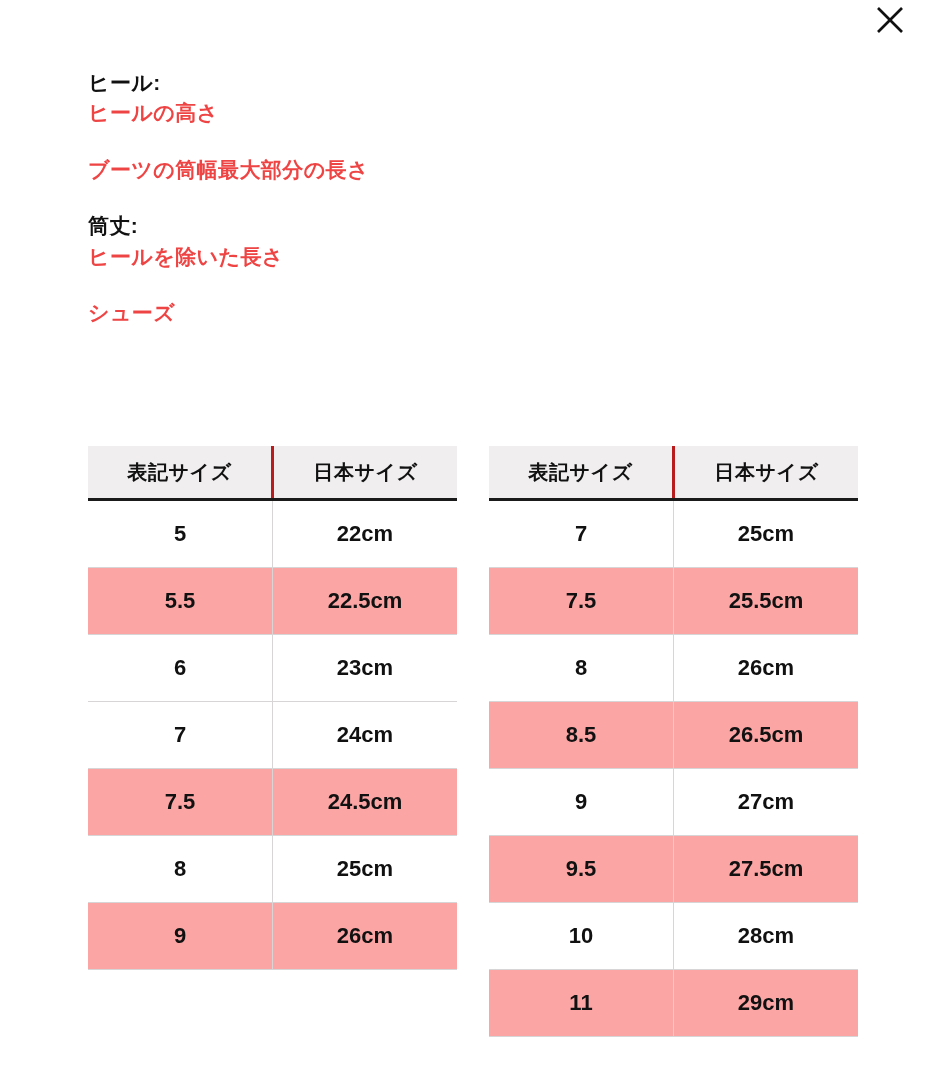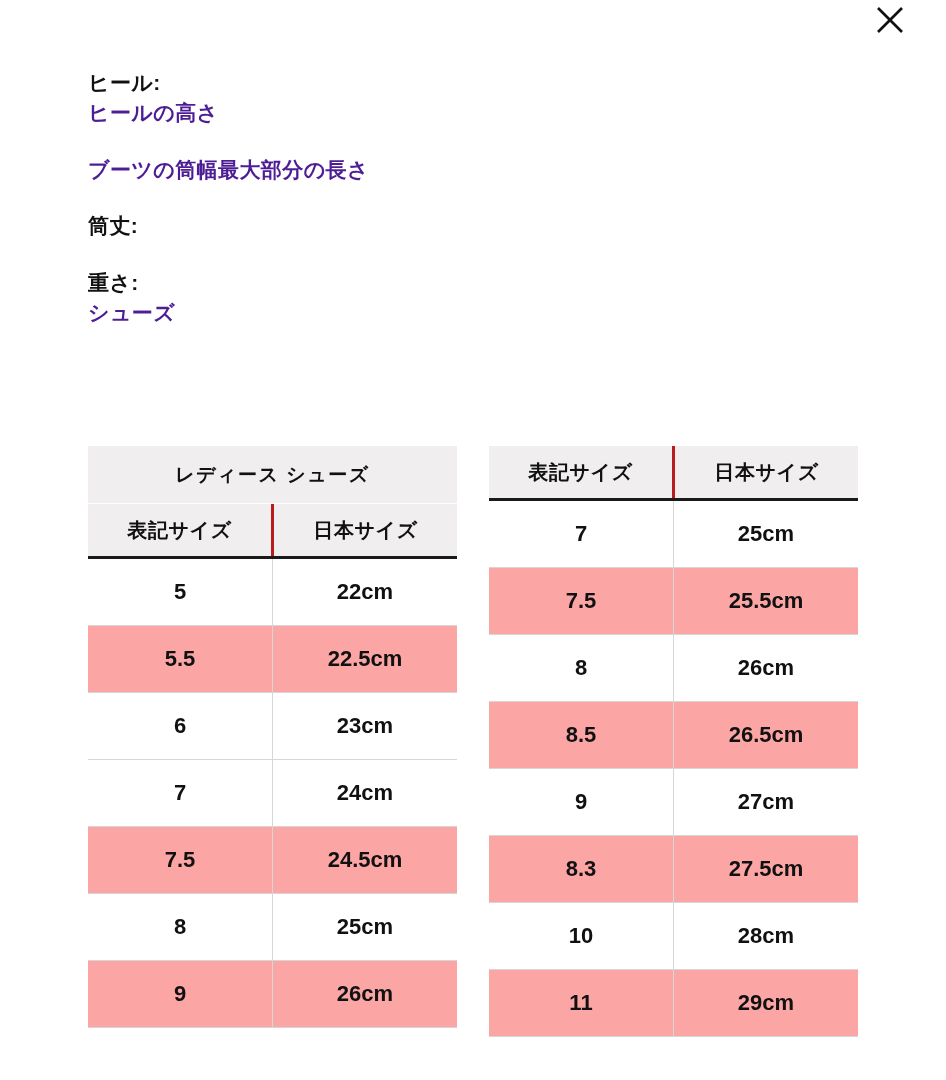--- a/index.html
+++ b/index.html
@@ -56,21 +56,21 @@
     font-weight: bold;
     line-height: 1.45;
     letter-spacing: 0.02em;
     color: #111111;
   }
   .def-desc {
     font-size: 21px;
     font-weight: bold;
     line-height: 1.45;
     letter-spacing: 0.02em;
-    color: #4c1d95;
+    color: #ef4444;
   }
 
   
   .tables {
     position: absolute;
     left: 88px;
     top: 446px;
     width: 770px;
     display: flex;
     gap: 32px;
@@ -140,102 +140,101 @@
   <div class="defs">
     <div class="def-block">
       <div class="def-term">ヒール:</div>
       <div class="def-desc">ヒールの高さ</div>
     </div>
     <div class="def-block">
       <div class="def-desc">ブーツの筒幅最大部分の長さ</div>
     </div>
     <div class="def-block">
       <div class="def-term">筒丈:</div>
-    </div>
-    <div class="def-block">
-      <div class="def-term">重さ:</div>
+      <div class="def-desc">ヒールを除いた長さ</div>
+    </div>
+    <div class="def-block">
       <div class="def-desc">シューズ</div>
     </div>
   </div>
 
   <div class="tables">
-
-    <div class="size-table-wrap">
-      <table class="size-table">
-        <caption>レディース シューズ</caption>
-        <thead>
-          <tr>
-            <th class="col-left">表記サイズ</th>
-            <th>日本サイズ</th>
-          </tr>
-        </thead>
-        <tbody>
-          <tr class="odd">
-            <td class="col-left">5</td>
-            <td>22cm</td>
-          </tr>
-          <tr class="even">
-            <td class="col-left">5.5</td>
-            <td>22.5cm</td>
-          </tr>
-          <tr class="odd">
-            <td class="col-left">6</td>
-            <td>23cm</td>
-          </tr>
-          <tr class="odd">
-            <td class="col-left">7</td>
-            <td>24cm</td>
-          </tr>
-          <tr class="even">
-            <td class="col-left">7.5</td>
-            <td>24.5cm</td>
-          </tr>
-          <tr class="odd">
-            <td class="col-left">8</td>
-            <td>25cm</td>
-          </tr>
-          <tr class="even">
-            <td class="col-left">9</td>
-            <td>26cm</td>
-          </tr>
-        </tbody>
-      </table>
-    </div>
 
     <div class="size-table-wrap">
       <table class="size-table">
         <thead>
           <tr>
             <th class="col-left">表記サイズ</th>
             <th>日本サイズ</th>
           </tr>
         </thead>
         <tbody>
           <tr class="odd">
+            <td class="col-left">5</td>
+            <td>22cm</td>
+          </tr>
+          <tr class="even">
+            <td class="col-left">5.5</td>
+            <td>22.5cm</td>
+          </tr>
+          <tr class="odd">
+            <td class="col-left">6</td>
+            <td>23cm</td>
+          </tr>
+          <tr class="odd">
+            <td class="col-left">7</td>
+            <td>24cm</td>
+          </tr>
+          <tr class="even">
+            <td class="col-left">7.5</td>
+            <td>24.5cm</td>
+          </tr>
+          <tr class="odd">
+            <td class="col-left">8</td>
+            <td>25cm</td>
+          </tr>
+          <tr class="even">
+            <td class="col-left">9</td>
+            <td>26cm</td>
+          </tr>
+        </tbody>
+      </table>
+    </div>
+
+    <div class="size-table-wrap">
+      <table class="size-table">
+        <thead>
+          <tr>
+            <th class="col-left">表記サイズ</th>
+            <th>日本サイズ</th>
+          </tr>
+        </thead>
+        <tbody>
+          <tr class="odd">
             <td class="col-left">7</td>
             <td>25cm</td>
           </tr>
           <tr class="even">
             <td class="col-left">7.5</td>
             <td>25.5cm</td>
           </tr>
           <tr class="odd">
             <td class="col-left">8</td>
             <td>26cm</td>
           </tr>
           <tr class="even">
             <td class="col-left">8.5</td>
             <td>26.5cm</td>
           </tr>
           <tr class="odd">
             <td class="col-left">9</td>
             <td>27cm</td>
           </tr>
           <tr class="even">
-            <td class="col-left">8.3</td>
+            <td class="col-left">9.5</td>
             <td>27.5cm</td>
           </tr>
           <tr class="odd">
             <td class="col-left">10</td>
             <td>28cm</td>
           </tr>
           <tr class="even">
             <td class="col-left">11</td>
             <td>29cm</td>
           </tr>

